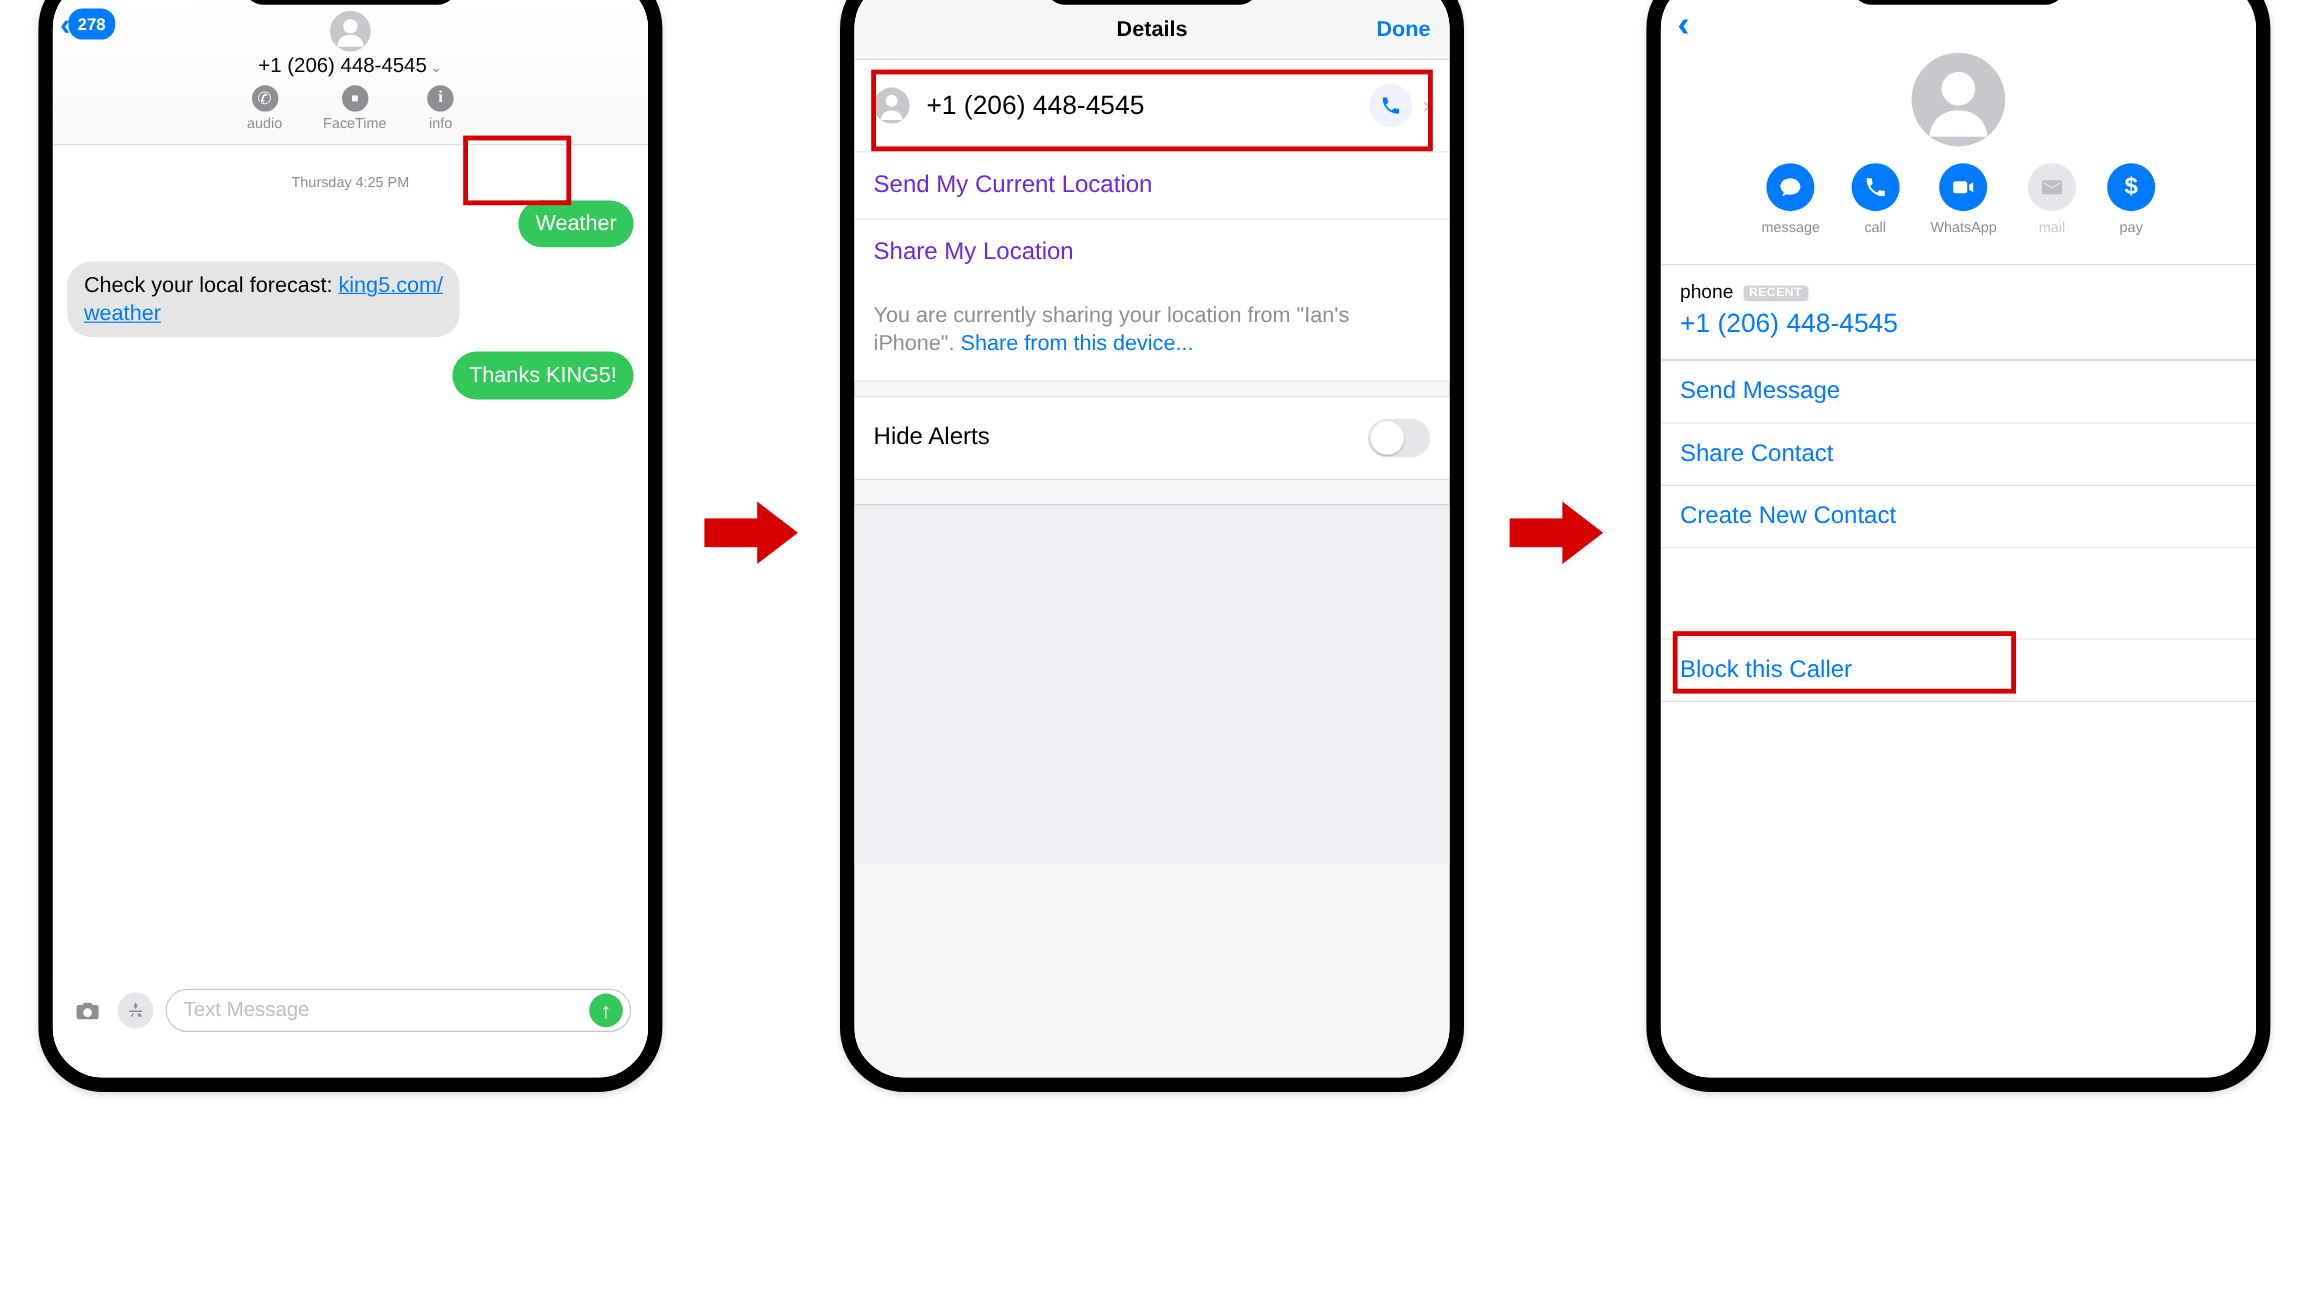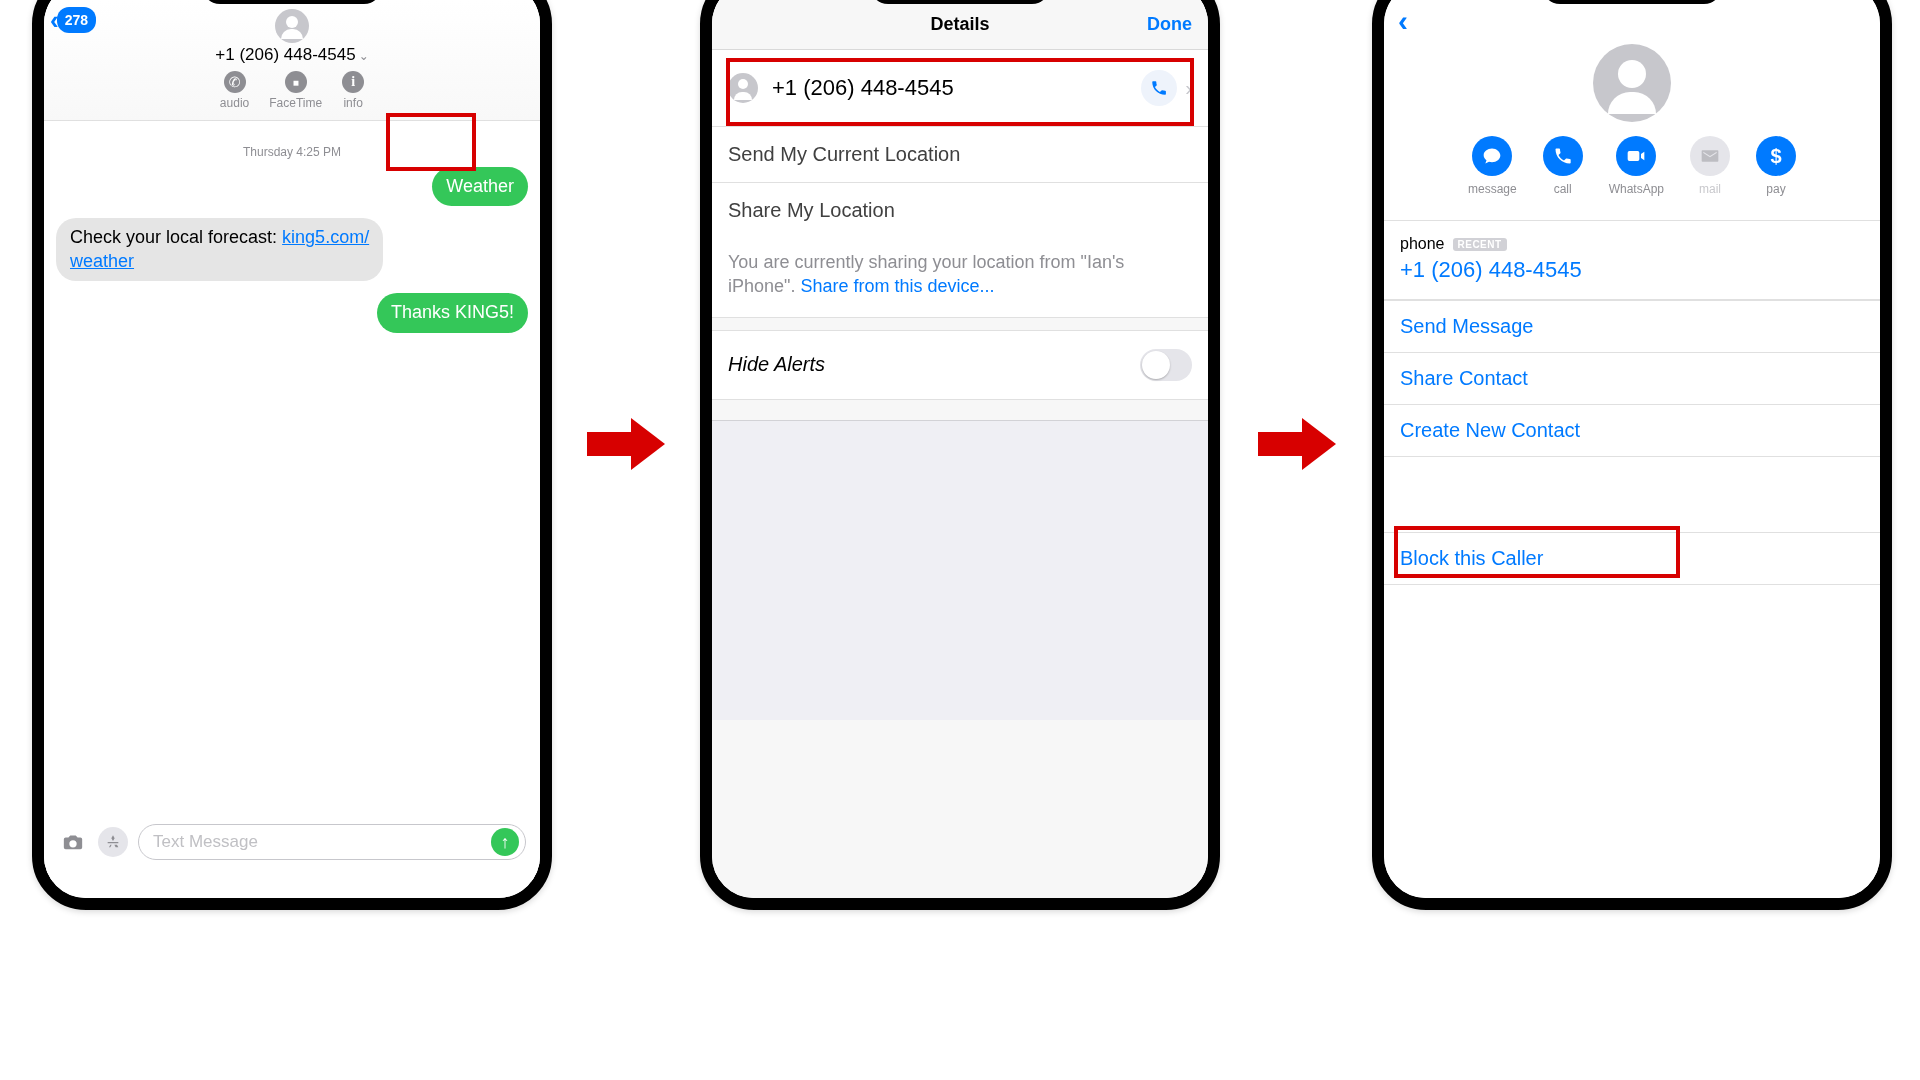--- a/index.html
+++ b/index.html
@@ -22,21 +22,21 @@
 
   .p1 .navbar { position: relative; padding: 4px 8px 10px 8px; text-align:center; background: linear-gradient(#fff,#f8f8f8); border-bottom: 0.5px solid rgba(0,0,0,.12); }
   .p1 .back { position:absolute; left:6px; top:6px; display:flex; align-items:center; color:#007aff; font-size:20px; font-weight:600; }
   .p1 .back .chev { font-size: 26px; line-height: 20px; margin-right:-2px; }
   .p1 .back .pill { background:#007aff; color:#fff; border-radius: 12px; font-size:14px; padding: 5px 8px; font-weight:700; }
   .p1 .avatar-sm { width:34px; height:34px; border-radius:50%; background:#c7c7cc; margin: 4px auto 2px auto; position:relative; }
   .p1 .avatar-sm::before { content:""; position:absolute; left:50%; top:7px; transform:translateX(-50%); width:12px; height:12px; border-radius:50%; background:#fff; }
   .p1 .avatar-sm::after { content:""; position:absolute; left:50%; bottom:4px; transform:translateX(-50%); width:22px; height:10px; border-radius:10px 10px 0 0; background:#fff; }
   .p1 .title { font-size:17px; font-weight:400; color:#000; }
   .p1 .title .caret { color:#8e8e93; font-size:12px; margin-left:3px; }
-  .p1 .actions { display:flex; justify-content:center; gap:20px; margin-top:6px; }
+  .p1 .actions { display:flex; justify-content:center; gap:34px; margin-top:6px; }
   .p1 .act { display:flex; flex-direction:column; align-items:center; gap:3px; }
   .p1 .act .circ, .p1 .act .circlabel { color:#8e8e93; }
   .p1 .act .circ { width:22px; height:22px; border-radius:50%; background:#8e8e93; position:relative; }
   .p1 .act .circlabel { font-size:12px; }
   .p1 .act.info .circ::after { content:"i"; position:absolute; inset:0; display:flex; align-items:center; justify-content:center; color:#fff; font-family: Georgia, serif; font-weight:700; font-size:14px; }
   .p1 .act.audio .circ::after { content:"✆"; position:absolute; inset:0; display:flex; align-items:center; justify-content:center; color:#fff; font-size:14px; }
   .p1 .act.ft .circ::after { content:"■"; position:absolute; inset:0; display:flex; align-items:center; justify-content:center; color:#fff; font-size:10px; }
   .p1 .daterow { text-align:center; font-size:12px; color:#8e8e93; padding:6px 0 2px;margin-top:18px; }
 
   .p1 .thread { padding: 6px 12px; display:flex; flex-direction:column; gap:12px; }
@@ -59,25 +59,25 @@
 
   .p2 .list { background:#fff; }
   .p2 .row { display:flex; align-items:center; padding: 16px 16px; font-size:20px; border-bottom: 0.5px solid rgba(0,0,0,.12); }
   .p2 .row.big { padding: 20px 16px; }
   .p2 .row .avatar-xs { width:30px; height:30px; border-radius:50%; background:#c7c7cc; margin-right:14px; position:relative; flex-shrink:0; }
   .p2 .row .avatar-xs::before{content:"";position:absolute;left:50%;top:6px;transform:translateX(-50%);width:10px;height:10px;border-radius:50%;background:#fff;}
   .p2 .row .avatar-xs::after{content:"";position:absolute;left:50%;bottom:3px;transform:translateX(-50%);width:18px;height:8px;border-radius:8px 8px 0 0;background:#fff;}
   .p2 .row .num { flex:1; color:#000; font-weight:500; font-size:22px; }
   .p2 .row .callbtn { width:36px; height:36px; border-radius:50%; background:#eef3fb; display:flex; align-items:center; justify-content:center; color:#007aff; font-size:18px; margin-right:8px; }
   .p2 .row .more { color:#c7c7cc; font-size:20px; }
-  .p2 .link { color:#404040; }
+  .p2 .link { color:#6d28d9; }
   .p2 .note { color:#8e8e93; font-size:18px; line-height:1.35; padding: 12px 16px 18px 16px; border-bottom: 0.5px solid rgba(0,0,0,.12); background:#fff; }
   .p2 .note a { color:#007aff; text-decoration:none; }
   .p2 .toggle-row { display:flex; align-items:center; justify-content:space-between; padding: 18px 16px; background:#fff; border-top: 0.5px solid rgba(0,0,0,.12); border-bottom: 0.5px solid rgba(0,0,0,.12); margin-top: 12px; }
-  .p2 .toggle-row .lbl { font-size:20px; color:#000;font-style:italic; }
+  .p2 .toggle-row .lbl { font-size:20px; color:#000; }
   .p2 .switch { width:52px; height:32px; border-radius:16px; background:#e5e5ea; position:relative; }
   .p2 .switch::after { content:""; position:absolute; left:2px; top:2px; width:28px; height:28px; border-radius:50%; background:#fff; box-shadow:0 1px 2px rgba(0,0,0,.25); }
   .p2 .below { background:#efeff4; height:300px; margin-top:20px; border-top:0.5px solid rgba(0,0,0,.12); }
 
   
   .p3 .navbar3 { padding: 22px 14px 0 14px; }
   .p3 .navbar3 .back3 { color:#007aff; font-size:30px; font-weight:600; }
   .p3 .hero { text-align:center; padding: 6px 0 12px 0; }
   .p3 .avatar-lg { width:78px; height:78px; border-radius:50%; background:#c7c7cc; margin: 0 auto 14px auto; position:relative; }
   .p3 .avatar-lg::before{content:"";position:absolute;left:50%;top:16px;transform:translateX(-50%);width:28px;height:28px;border-radius:50%;background:#fff;}

